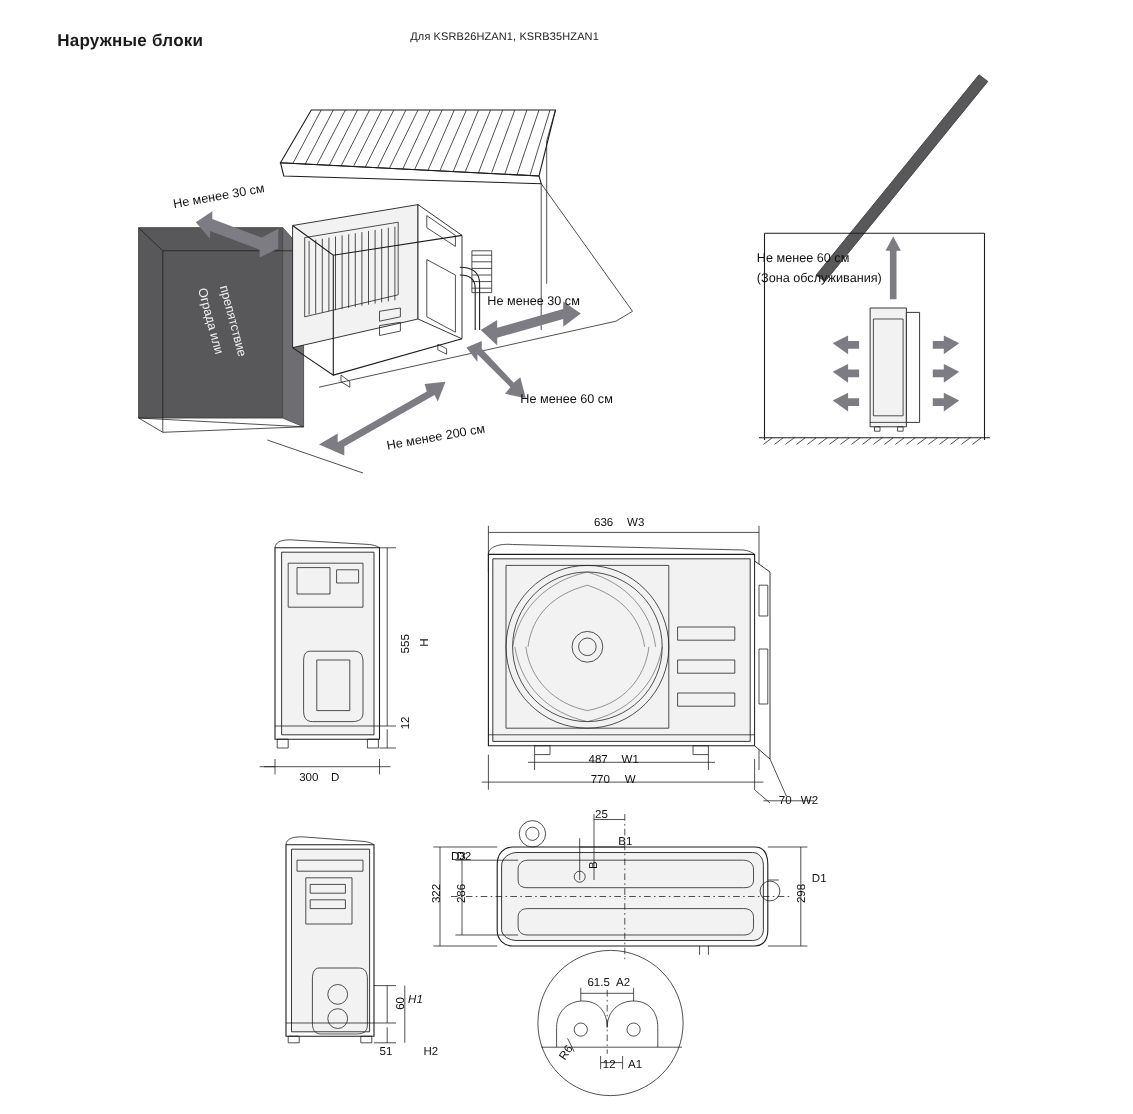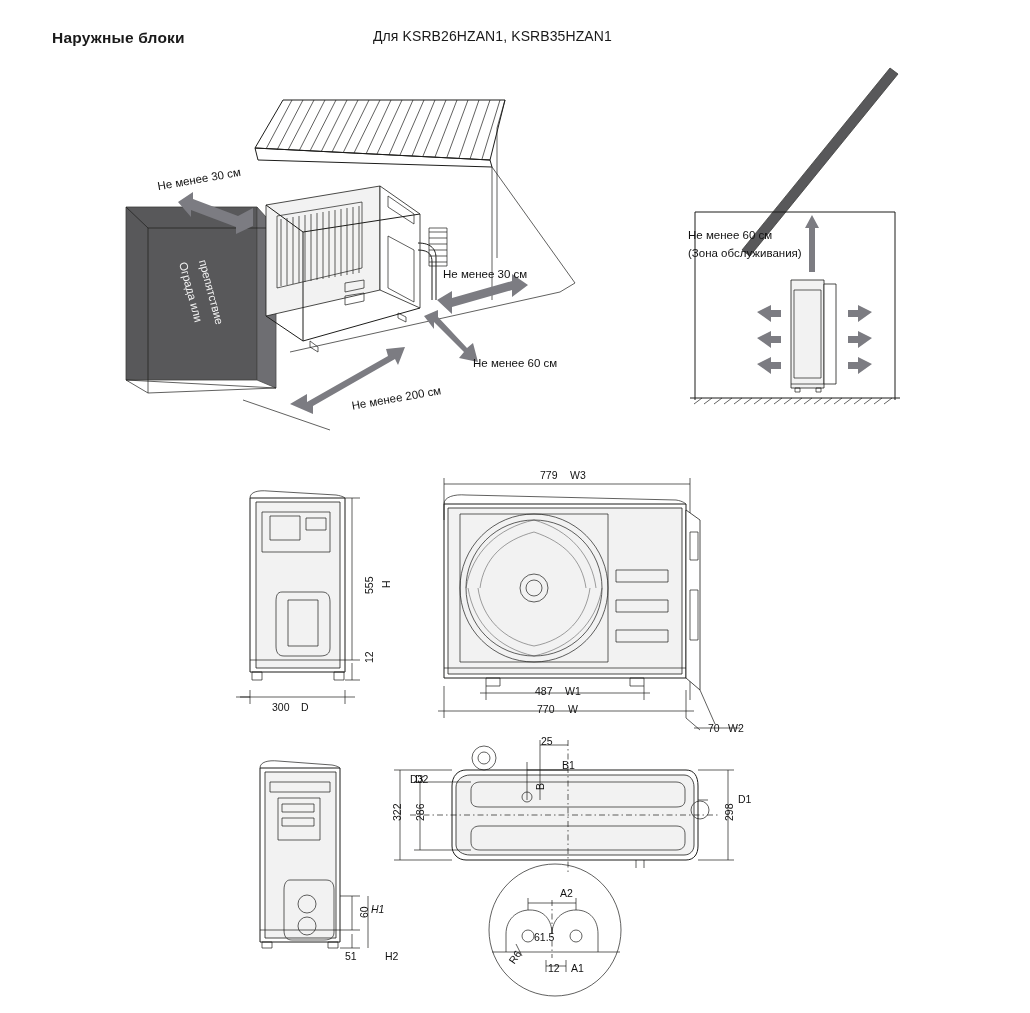--- a/index.html
+++ b/index.html
@@ -23,21 +23,21 @@
 
   
   #page-title {
     left: 52px; top: 29px;
     font-size: 15.5px;
     font-weight: bold;
     letter-spacing: .2px;
   }
   #model-title {
     left: 373px; top: 28px;
-    font-size: 14px;
+    font-size: 10px;
     letter-spacing: .1px;
   }
 
   
   .lbl {
     font-size: 11.5px;
     color: #111;
     white-space: nowrap;
   }
   .lbl.dim { font-size: 10.5px; }
@@ -400,21 +400,21 @@
 
   <div class="abs lbl" style="left:688px; top:229px;">Не менее 60 см</div>
   <div class="abs lbl" style="left:688px; top:247px;">(Зона обслуживания)</div>
 
   <div class="abs lbl dim rot90" style="left:363px; top:594px;">555</div>
   <div class="abs lbl dim rot90" style="left:380px; top:588px;">H</div>
   <div class="abs lbl dim rot90" style="left:363px; top:663px;">12</div>
   <div class="abs lbl dim" style="left:272px; top:701px;">300</div>
   <div class="abs lbl dim" style="left:301px; top:701px;">D</div>
 
-  <div class="abs lbl dim" style="left:540px; top:469px;">779</div>
+  <div class="abs lbl dim" style="left:540px; top:469px;">636</div>
   <div class="abs lbl dim" style="left:570px; top:469px;">W3</div>
 
   <div class="abs lbl dim" style="left:535px; top:685px;">487</div>
   <div class="abs lbl dim" style="left:565px; top:685px;">W1</div>
 
   <div class="abs lbl dim" style="left:537px; top:703px;">770</div>
   <div class="abs lbl dim" style="left:568px; top:703px;">W</div>
 
   <div class="abs lbl dim" style="left:708px; top:722px;">70</div>
   <div class="abs lbl dim" style="left:728px; top:722px;">W2</div>
@@ -428,19 +428,19 @@
   <div class="abs lbl dim rot90" style="left:391px; top:821px;">322</div>
   <div class="abs lbl dim rot90" style="left:414px; top:821px;">286</div>
   <div class="abs lbl dim rot90" style="left:723px; top:821px;">298</div>
   <div class="abs lbl dim" style="left:738px; top:793px;">D1</div>
 
   <div class="abs lbl dim rot90" style="left:358px; top:918px;">60</div>
   <div class="abs lbl dim" style="left:371px; top:903px;font-style:italic;">H1</div>
   <div class="abs lbl dim" style="left:345px; top:950px;">51</div>
   <div class="abs lbl dim" style="left:385px; top:950px;">H2</div>
 
-  <div class="abs lbl dim" style="left:524px; top:931px;padding-left:10px;">61.5</div>
+  <div class="abs lbl dim" style="left:524px; top:887px;padding-left:10px;">61.5</div>
   <div class="abs lbl dim" style="left:560px; top:887px;">A2</div>
   <div class="abs lbl dim" style="left:548px; top:962px;">12</div>
   <div class="abs lbl dim" style="left:571px; top:962px;text-align:center;">A1</div>
   <div class="abs lbl dim" style="left:508px; top:951px; transform:rotate(-55deg);">R6</div>
 
 </div>
 
 </body></html>

